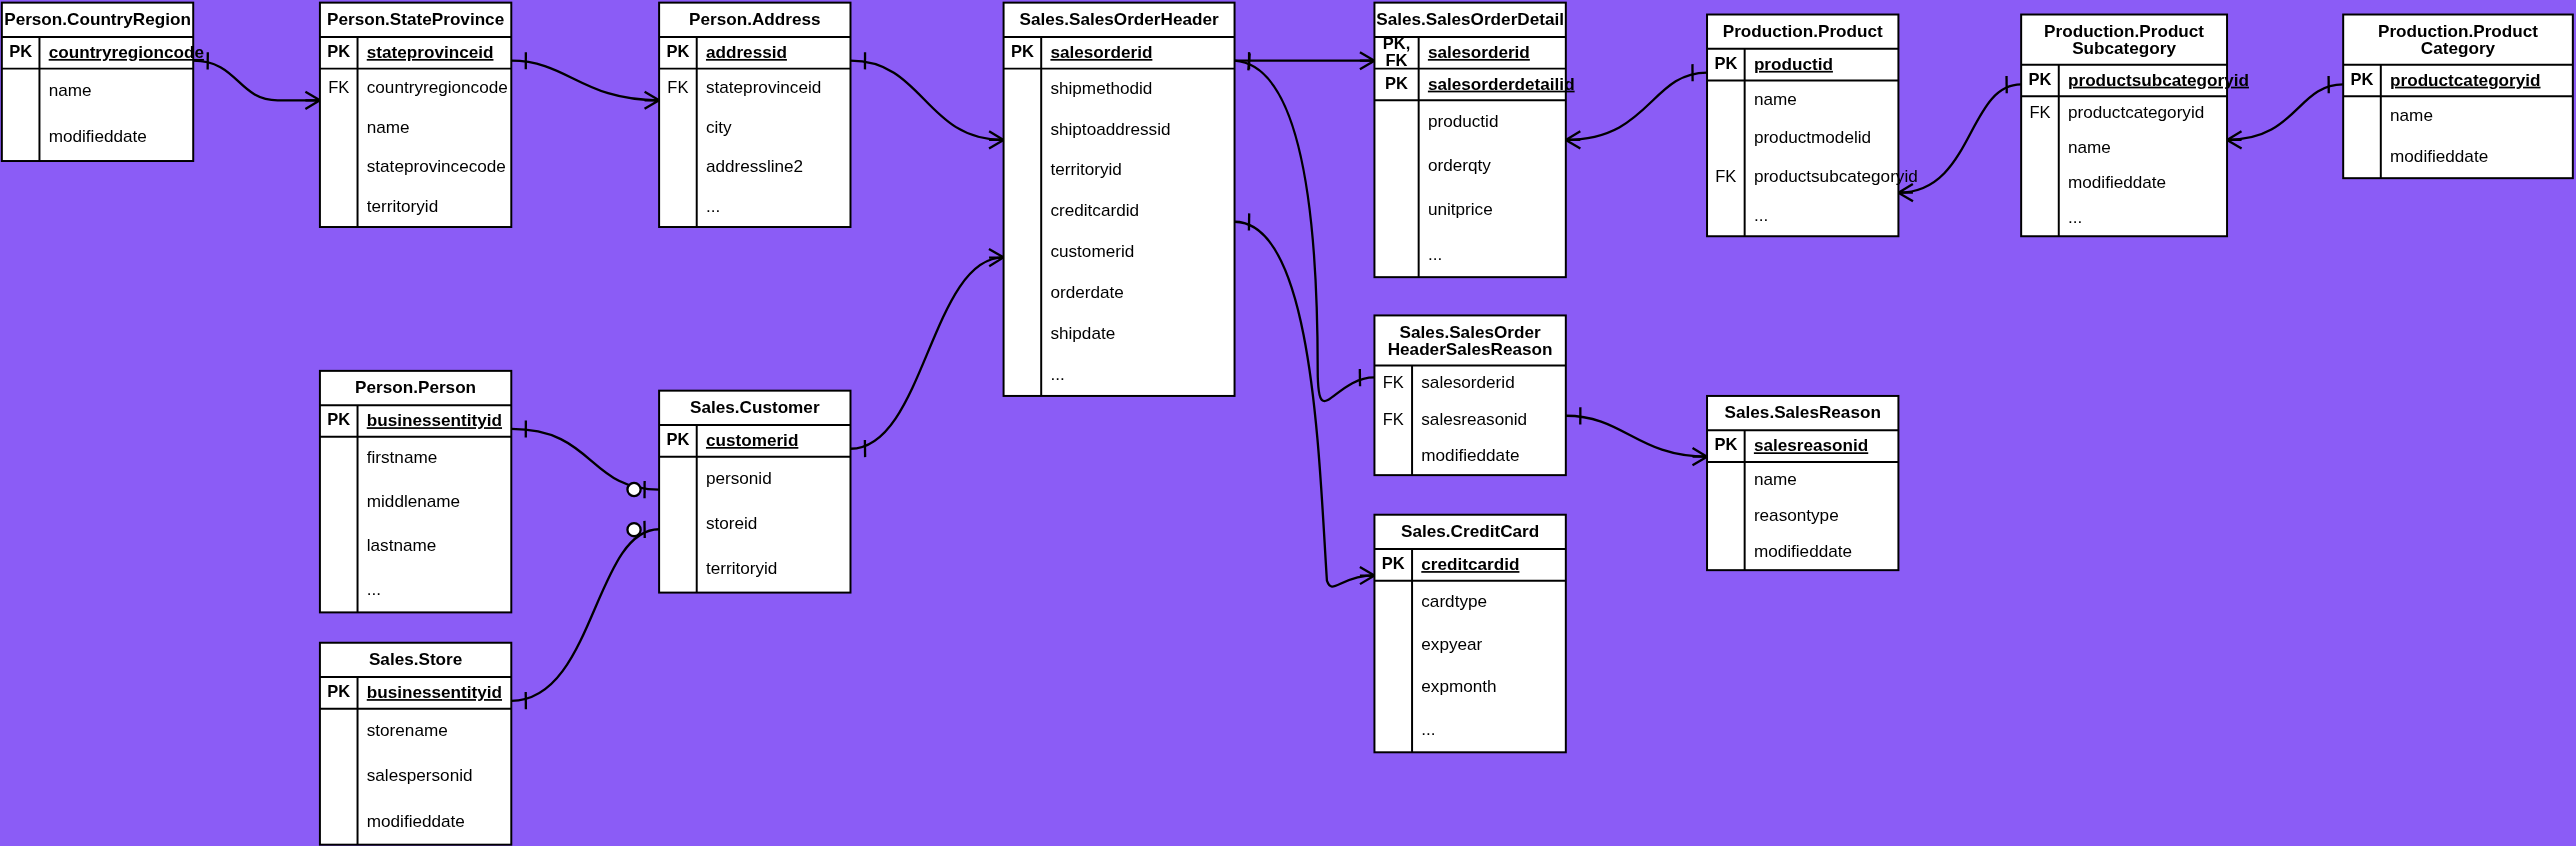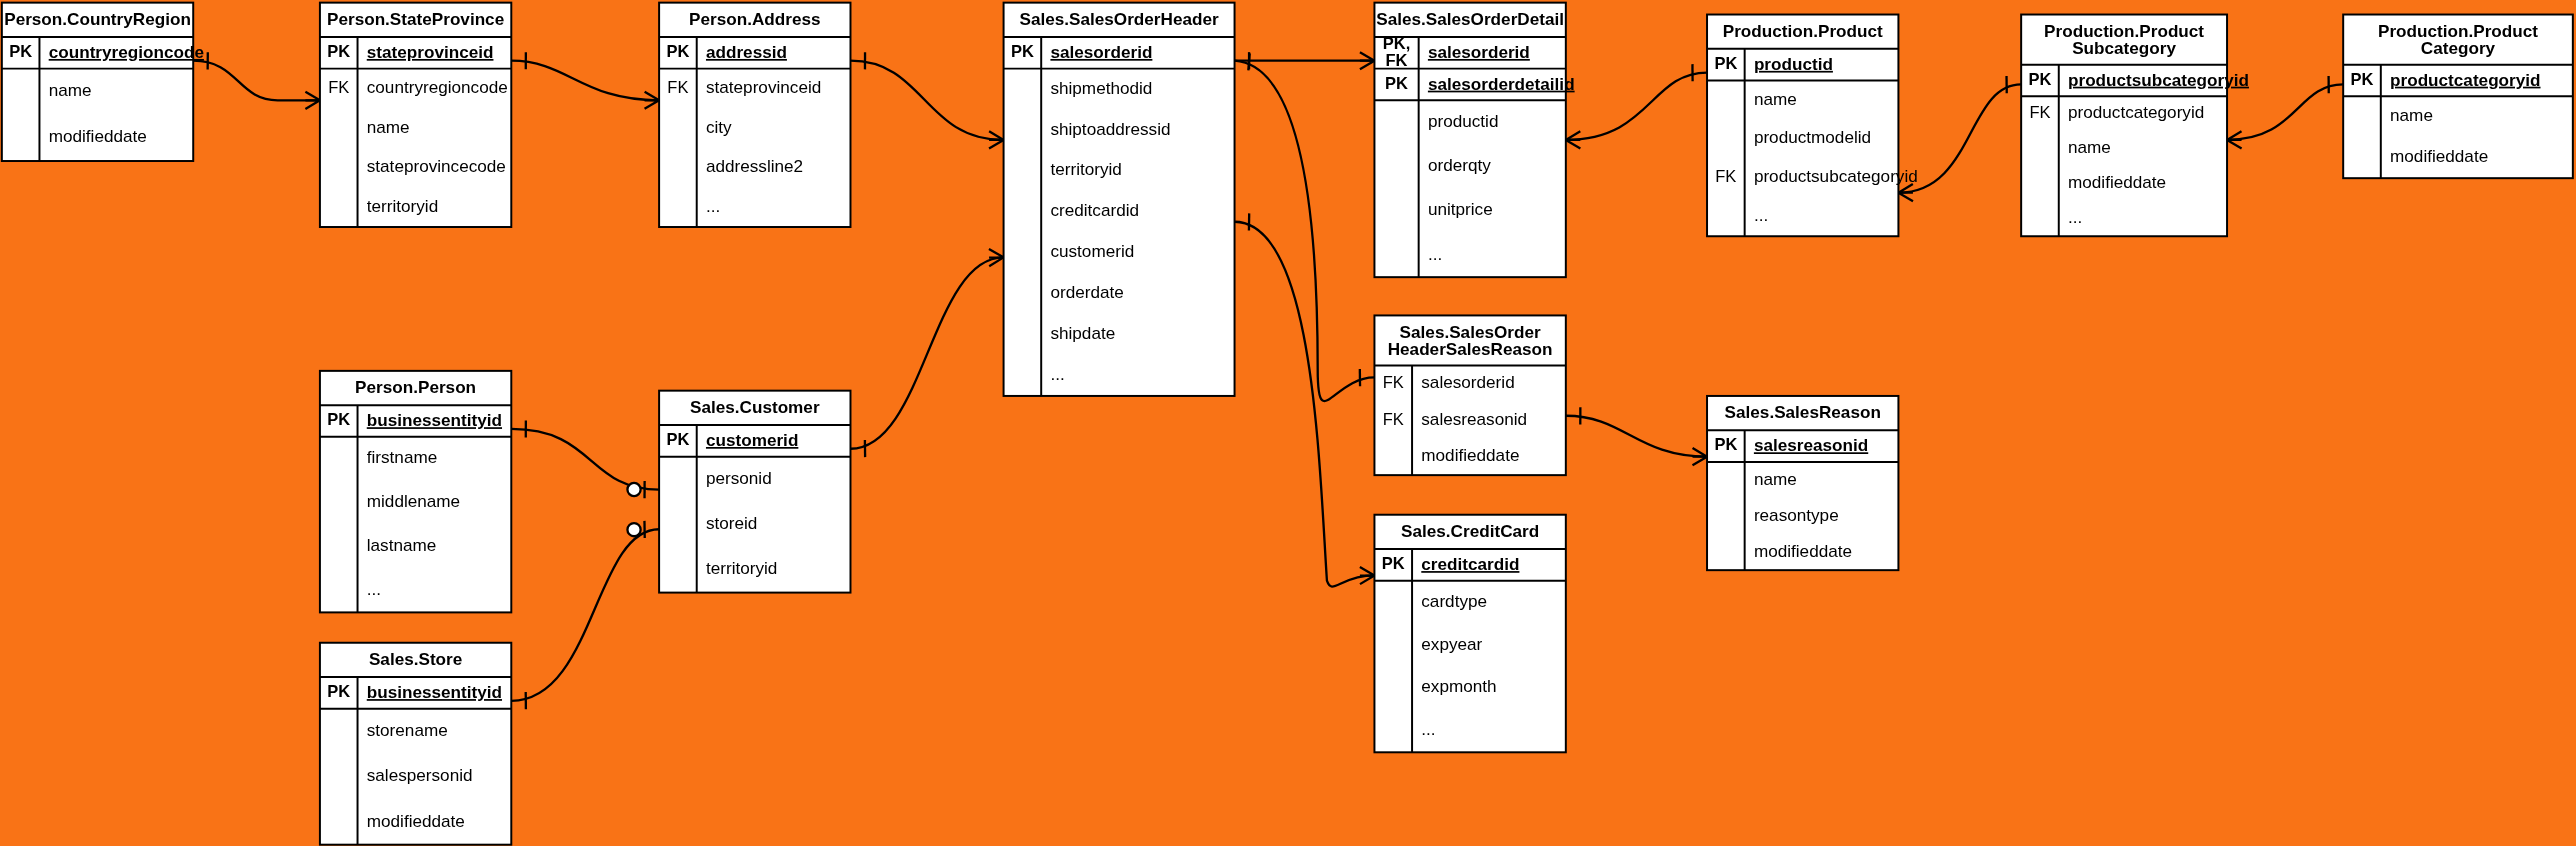--- a/index.html
+++ b/index.html
@@ -1,18 +1,18 @@
 <!DOCTYPE html>
 <html style="font-size:10.6px"><head>
 <meta charset="utf-8">
 <style>
   html,body{margin:0;padding:0;background:#ffffff;}
   body{width:2576px;height:846px;overflow:hidden;
        font-family:"Liberation Sans","DejaVu Sans",sans-serif;}
-  #stage{position:relative;width:2576px;height:846px;background:#f97316;}
+  #stage{position:relative;width:2576px;height:846px;background:#8b5cf6;}
   svg#diagram{position:absolute;left:0;top:0;width:2576px;height:846px;}
   .ent-box{fill:#ffffff;stroke:#000000;stroke-width:3;}
   .ent-line{stroke:#000000;stroke-width:3;}
   .rel{fill:none;stroke:#000000;stroke-width:3.5;}
   .crow{fill:none;stroke:#000000;stroke-width:3.5;}
   .circ{fill:#ffffff;stroke:#000000;stroke-width:3.5;}
   text{dominant-baseline:middle;}
   .t-title{font-size:26px;font-weight:bold;fill:#000;text-anchor:middle;}
   .t-key{font-size:26px;font-weight:bold;fill:#000;text-decoration:underline;}
   .t-attr{font-size:26px;font-weight:normal;fill:#000;}

